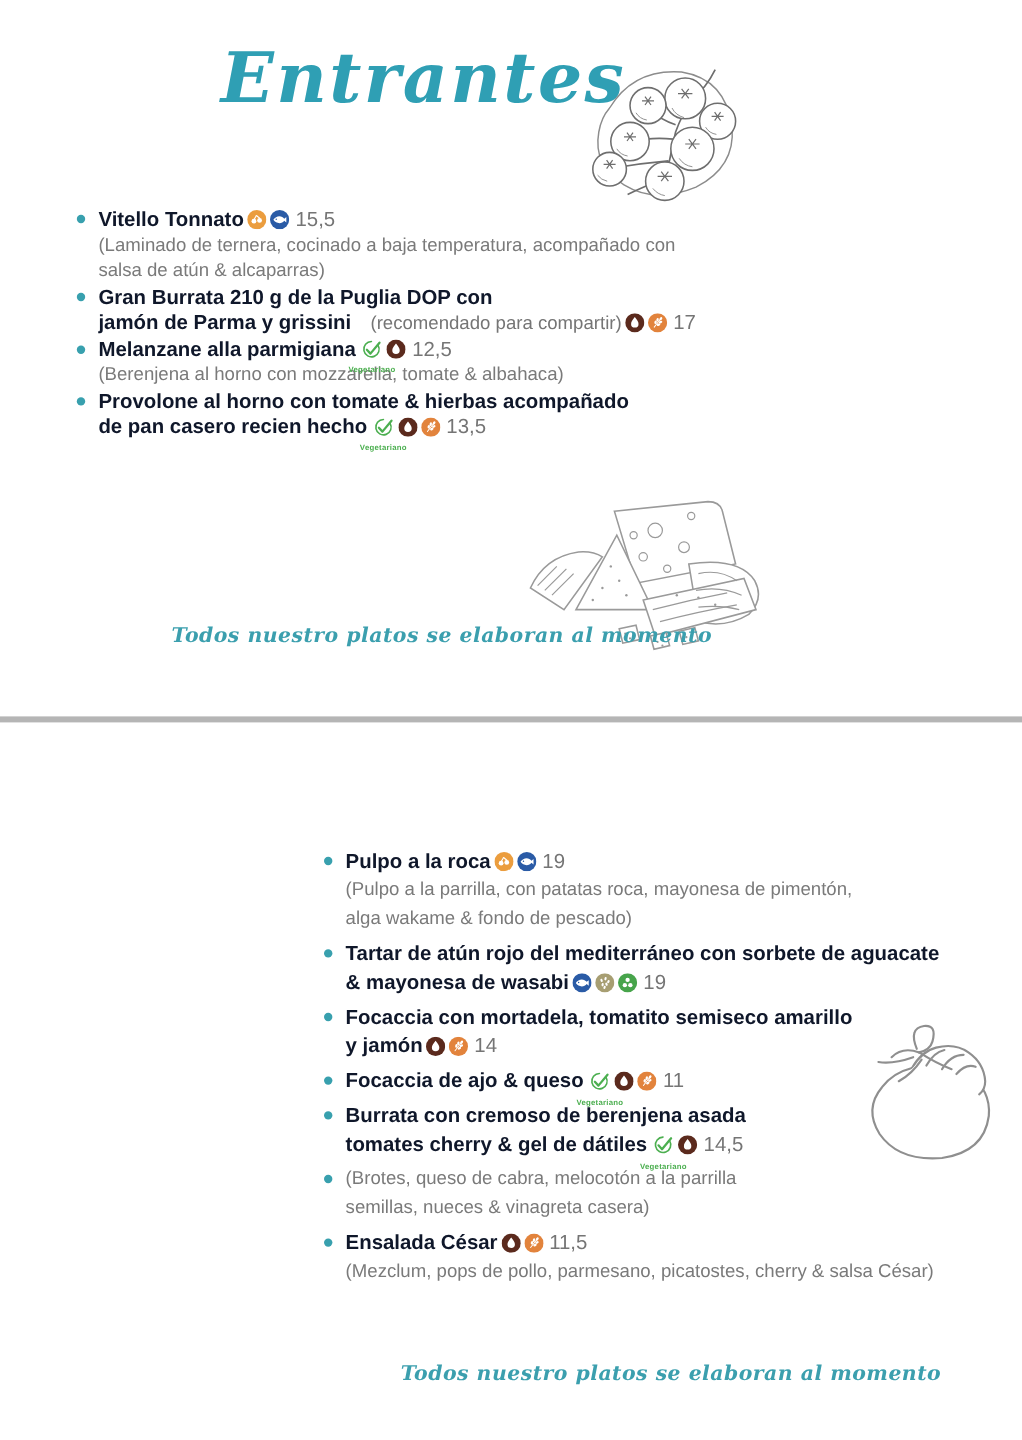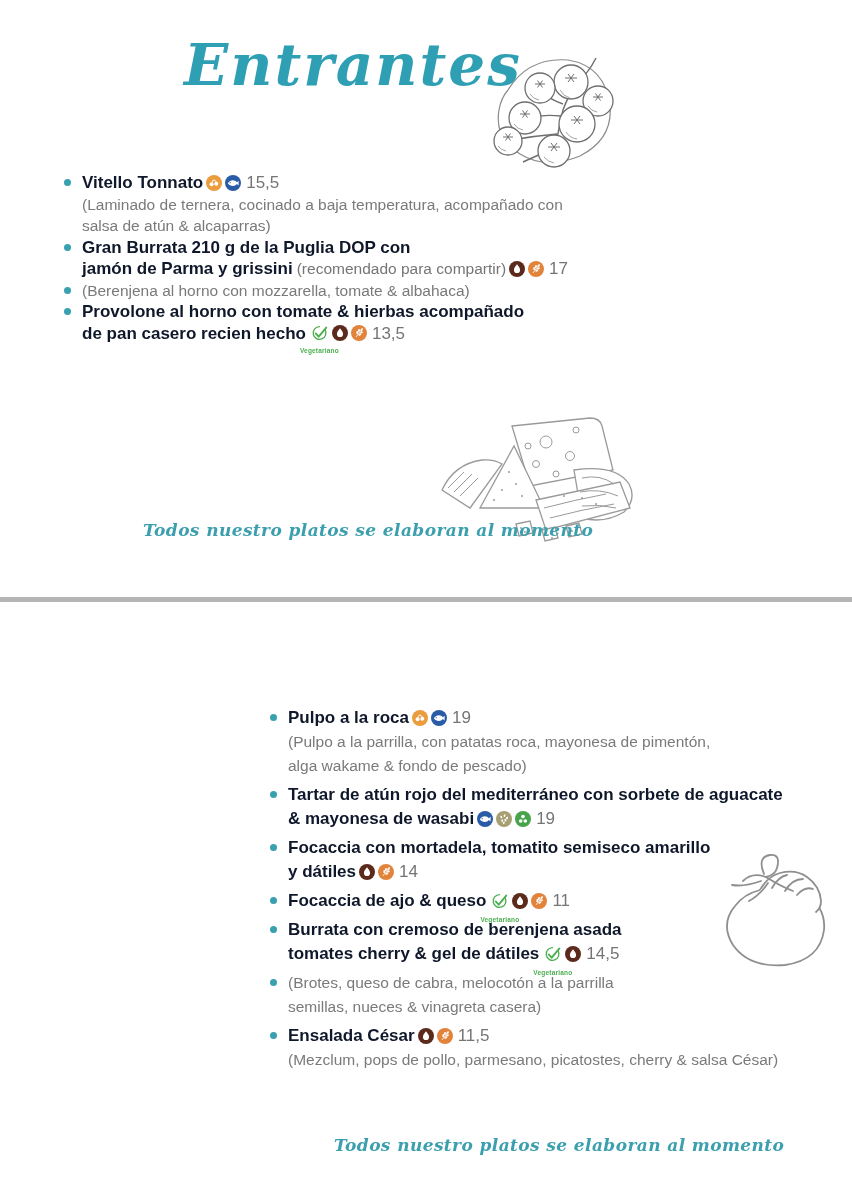--- a/index.html
+++ b/index.html
@@ -24,21 +24,21 @@
   .illus-burrata{left:708px;top:846px;}
 
   .menu-list{position:absolute;color:#4e4e4e;}
   .list-top{left:62px;top:172px;width:650px;font-size:17px;line-height:21.5px;}
   .list-bottom{left:268px;top:706px;width:555px;font-size:17px;line-height:24px;}
   .menu-item{position:relative;padding-left:20px;}
   .list-bottom .menu-item{margin-bottom:5px;}
   .bullet{position:absolute;left:2px;top:7px;width:7px;height:7px;border-radius:50%;background:#38a0ae;}
   .list-bottom .bullet{top:8px;}
   .item-title{font-weight:700;color:#0f172a;}
-  .item-note{font-weight:400;color:#757575;font-size:15.5px;margin-left:4px;}
+  .item-note{font-weight:400;color:#757575;font-size:15.5px;margin-left:16px;}
   .price{color:#757575;font-weight:400;margin-left:5px;}
   .item-desc{color:#7a7a7a;font-weight:400;font-size:15.5px;}
 
   .allergen{display:inline-block;width:16px;height:16px;margin-left:3px;vertical-align:-2.5px;position:relative;}
   .allergen svg{display:block;width:100%;height:100%;}
   .allergen.veg{width:19px;height:18px;vertical-align:-3.5px;margin-left:4px;}
   .veg-label{
     position:absolute;left:50%;transform:translateX(-50%);top:16px;
     font-family:"Liberation Sans",sans-serif;font-style:normal;font-weight:700;
     font-size:6.5px;color:#4caf50;white-space:nowrap;letter-spacing:.2px;
@@ -106,20 +106,27 @@
                 <ellipse cx="8" cy="3.6" rx="1" ry="1.5"></ellipse>
                 <ellipse cx="6.4" cy="6" rx="1" ry="1.5" transform="rotate(-28 6.4 6)"></ellipse>
                 <ellipse cx="9.6" cy="6" rx="1" ry="1.5" transform="rotate(28 9.6 6)"></ellipse>
                 <ellipse cx="6.4" cy="8.7" rx="1" ry="1.5" transform="rotate(-28 6.4 8.7)"></ellipse>
                 <ellipse cx="9.6" cy="8.7" rx="1" ry="1.5" transform="rotate(28 9.6 8.7)"></ellipse>
               </g>
             </svg></span><span class="price">17</span></div>
       </div>
       <div class="menu-item">
         <span class="bullet"></span>
+        <div class="item-row"><span class="item-title">Melanzane alla parmigiana</span><span class="allergen veg"><svg viewBox="0 0 20 20">
+              <path d="M16.2 6.4A7.1 7.1 0 1 1 10 2.9" fill="none" stroke="#4caf50" stroke-width="1.5" stroke-linecap="round"></path>
+              <path d="M5.8 10.5l3.3 3.6L17.5 4" fill="none" stroke="#4caf50" stroke-width="2.1" stroke-linecap="round" stroke-linejoin="round"></path>
+            </svg><span class="veg-label">Vegetariano</span></span><span class="allergen"><svg viewBox="0 0 16 16">
+              <circle cx="8" cy="8" r="8" fill="#5b2a1d"></circle>
+              <path d="M8 3.2c1.9 2.4 3.1 4 3.1 5.7A3.1 3.1 0 0 1 8 12a3.1 3.1 0 0 1-3.1-3.1c0-1.7 1.2-3.3 3.1-5.7z" fill="#fff"></path>
+            </svg></span><span class="price">12,5</span></div>
         <div class="item-desc">(Berenjena al horno con mozzarella, tomate &amp; albahaca)</div>
       </div>
       <div class="menu-item">
         <span class="bullet"></span>
         <div class="item-row"><span class="item-title">Provolone al horno con tomate &amp; hierbas acompañado</span></div>
         <div class="item-row"><span class="item-title">de pan casero recien hecho</span><span class="allergen veg"><svg viewBox="0 0 20 20">
               <path d="M16.2 6.4A7.1 7.1 0 1 1 10 2.9" fill="none" stroke="#4caf50" stroke-width="1.5" stroke-linecap="round"></path>
               <path d="M5.8 10.5l3.3 3.6L17.5 4" fill="none" stroke="#4caf50" stroke-width="2.1" stroke-linecap="round" stroke-linejoin="round"></path>
             </svg><span class="veg-label">Vegetariano</span></span><span class="allergen"><svg viewBox="0 0 16 16">
               <circle cx="8" cy="8" r="8" fill="#5b2a1d"></circle>
@@ -220,21 +227,21 @@
               <g fill="#fff">
                 <circle cx="5.7" cy="10" r="1.8"></circle>
                 <circle cx="10.3" cy="10" r="1.8"></circle>
                 <circle cx="8" cy="5.6" r="1.8"></circle>
               </g>
             </svg></span><span class="price">19</span></div>
       </div>
       <div class="menu-item">
         <span class="bullet"></span>
         <div class="item-row"><span class="item-title">Focaccia con mortadela, tomatito semiseco amarillo</span></div>
-        <div class="item-row"><span class="item-title">y dátiles</span><span class="allergen"><svg viewBox="0 0 16 16">
+        <div class="item-row"><span class="item-title">y jamón</span><span class="allergen"><svg viewBox="0 0 16 16">
               <circle cx="8" cy="8" r="8" fill="#5b2a1d"></circle>
               <path d="M8 3.2c1.9 2.4 3.1 4 3.1 5.7A3.1 3.1 0 0 1 8 12a3.1 3.1 0 0 1-3.1-3.1c0-1.7 1.2-3.3 3.1-5.7z" fill="#fff"></path>
             </svg></span><span class="allergen"><svg viewBox="0 0 16 16">
               <circle cx="8" cy="8" r="8" fill="#e2833c"></circle>
               <g transform="rotate(38 8 8)" fill="#fff">
                 <rect x="7.6" y="3" width=".8" height="10" rx=".4"></rect>
                 <ellipse cx="8" cy="3.6" rx="1" ry="1.5"></ellipse>
                 <ellipse cx="6.4" cy="6" rx="1" ry="1.5" transform="rotate(-28 6.4 6)"></ellipse>
                 <ellipse cx="9.6" cy="6" rx="1" ry="1.5" transform="rotate(28 9.6 6)"></ellipse>
                 <ellipse cx="6.4" cy="8.7" rx="1" ry="1.5" transform="rotate(-28 6.4 8.7)"></ellipse>

